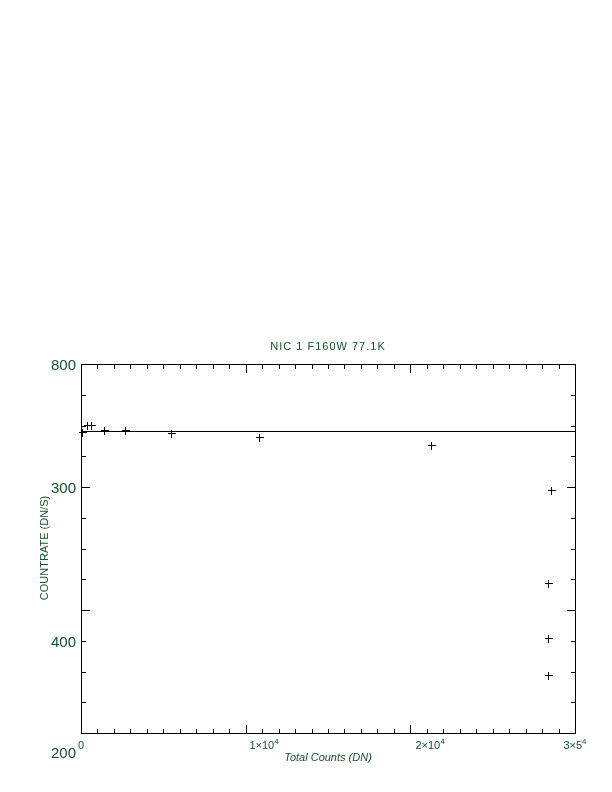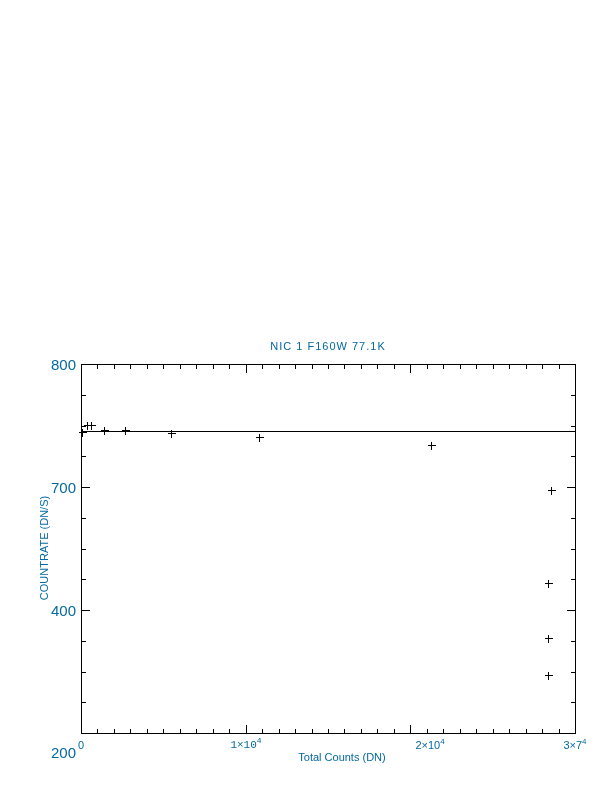--- a/index.html
+++ b/index.html
@@ -3,36 +3,37 @@
 <meta charset="utf-8">
 <style>
   html, body { margin: 0; padding: 0; background: #ffffff; }
   .page {
     position: relative;
     width: 612px;
     height: 792px;
     background: #ffffff;
     overflow: hidden;
     font-family: "Liberation Sans", sans-serif;
-    color: #0369a1;
+    color: #14532d;
   }
   #plot-svg { position: absolute; left: 0; top: 0; }
   .chart-title {
     position: absolute;
     left: 81px; top: 340px; width: 494px;
     text-align: center;
     font-size: 11px;
     letter-spacing: 1px;
     white-space: pre;
   }
   .xlabel {
     position: absolute;
-    left: 95px; top: 751px; width: 494px;
+    left: 81px; top: 751px; width: 494px;
     text-align: center;
     font-size: 11px;
+    font-style: italic;
   }
   .ylabel {
     position: absolute;
     left: 44px; top: 548px;
     width: 0; height: 0;
     font-size: 11px;
     white-space: nowrap;
   }
   .ylabel-inner {
     display: inline-block;
@@ -181,23 +182,23 @@
       <line x1="544.5" y1="675.5" x2="552.5" y2="675.5" stroke="#000000" stroke-width="1" shape-rendering="crispEdges"></line>
       <line x1="548.5" y1="671.5" x2="548.5" y2="679.5" stroke="#000000" stroke-width="1" shape-rendering="crispEdges"></line>
     </svg>
   <div class="chart-title">NIC 1 F160W 77.1K</div>
   <div class="xlabel">Total Counts (DN)</div>
   <div class="ylabel">
     <span class="ylabel-inner">COUNTRATE (DN/S)</span>
   </div>
   <div id="ytick-labels">
       <div class="ytick" style="top: 747px;">200</div>
-      <div class="ytick" style="top: 605px;">400</div>
-      <div class="ytick" style="top: 482px;">700</div>
+      <div class="ytick" style="top: 636px;">400</div>
+      <div class="ytick" style="top: 482px;">300</div>
       <div class="ytick" style="top: 359px;">800</div>
     </div>
   <div id="xtick-labels">
       <div class="xtick" style="left: 41px; top: 740px;"><span>0</span></div>
-      <div class="xtick" style="left: 206px; top: 740px; font-family: Liberation Mono, monospace;"><span>1×10</span><sup>4</sup></div>
+      <div class="xtick" style="left: 224px; top: 740px;"><span>1×10</span><sup>4</sup></div>
       <div class="xtick" style="left: 390px; top: 740px;"><span>2×10</span><sup>4</sup></div>
-      <div class="xtick" style="left: 535px; top: 740px;"><span>3×7</span><sup>4</sup></div>
+      <div class="xtick" style="left: 535px; top: 740px;"><span>3×5</span><sup>4</sup></div>
     </div>
 </div>
 
 </body></html>

